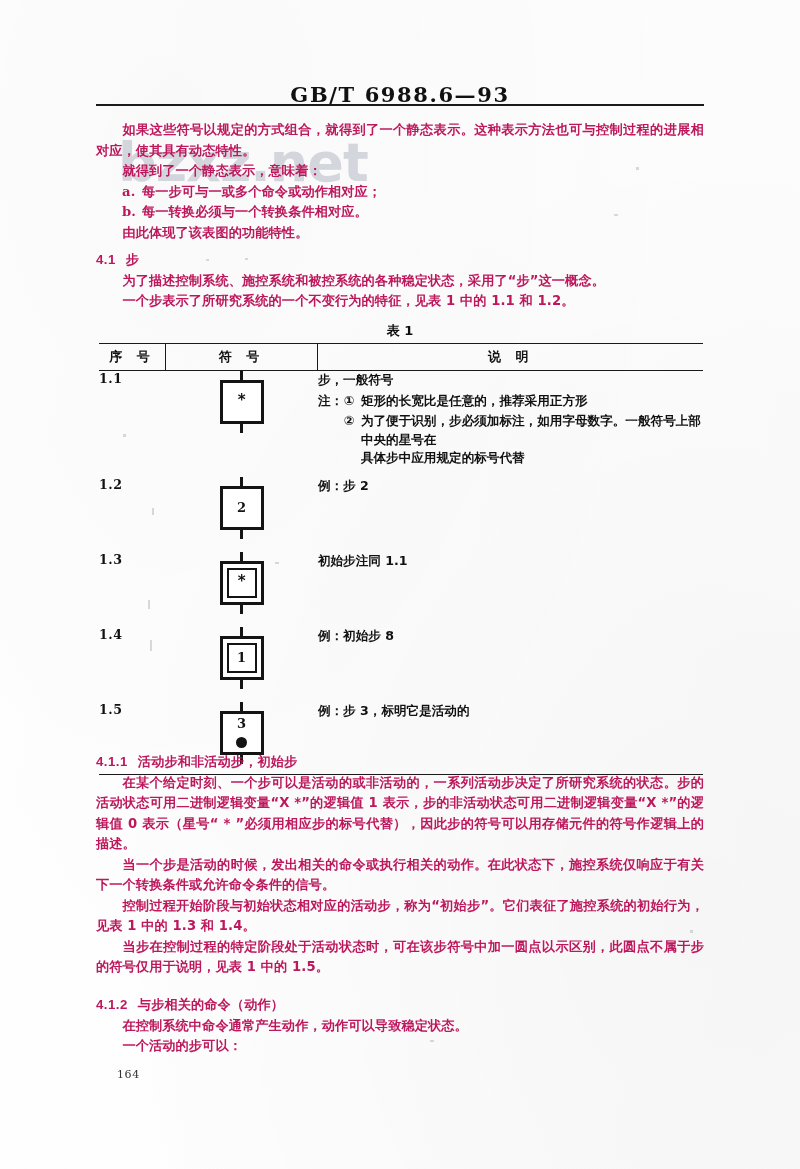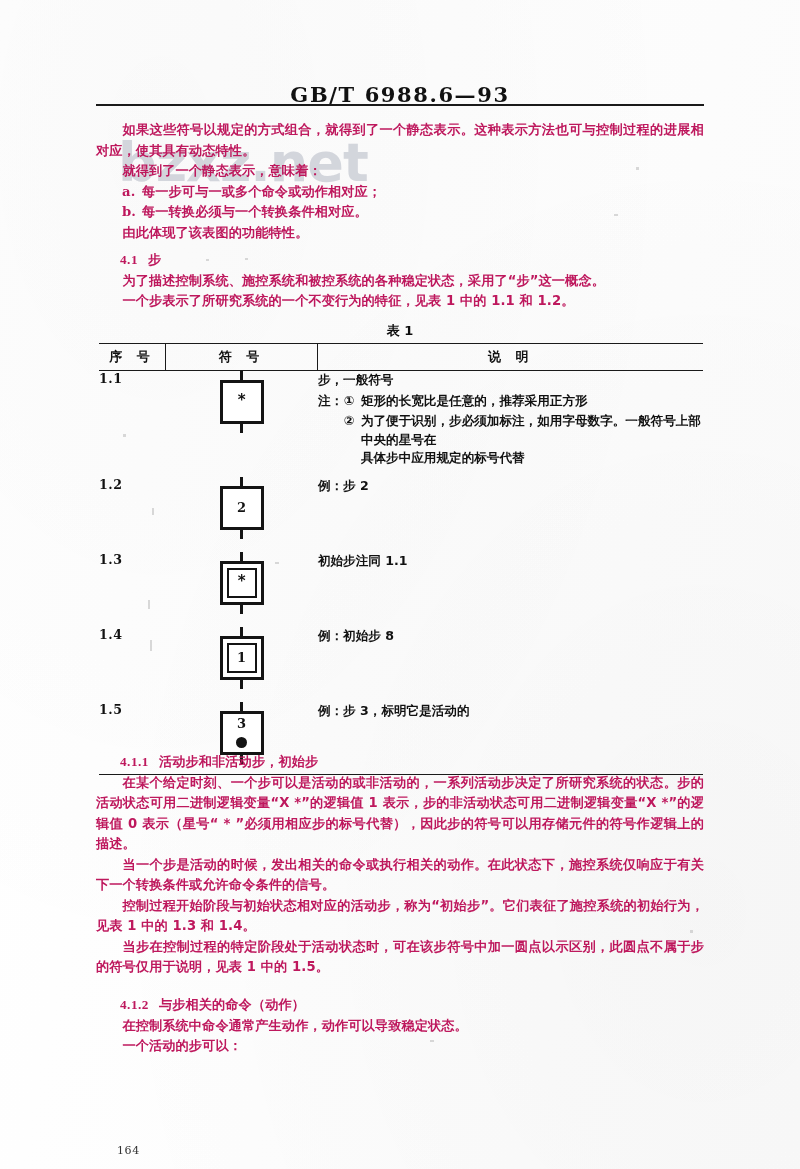--- a/index.html
+++ b/index.html
@@ -98,23 +98,22 @@
     padding-left: 26px;
     box-sizing: border-box;
     font-family: "DejaVu Serif", "Liberation Serif", serif;
   }
   .sec-head {
     margin: 0;
     font-weight: bold;
     font-size: 13.2px;
   }
   .sec-num {
-    font-family: Liberation Serif, serif;
+    font-family: Liberation Sans, sans-serif;
     letter-spacing: 0.5px;
-    margin-left: 24px;
   }
   .sec-gap { display: inline-block; width: 10px; }
 
   
   .table-caption {
     position: absolute;
     left: 96px;
     top: 322px;
     width: 608px;
     text-align: center;
@@ -268,21 +267,21 @@
     z-index: 3;
   }
   .glyph.with-dot .label {
     transform: translateY(-116%);
   }
 
   
   .page-number {
     position: absolute;
     left: 117px;
-    top: 1144px;
+    top: 1068px;
     font-family: "DejaVu Serif", "Liberation Serif", serif;
     font-size: 11px;
     color: #333;
     letter-spacing: 0.6px;
   }
 
   
   .speck {
     position: absolute;
     background: #b9b9b9;

